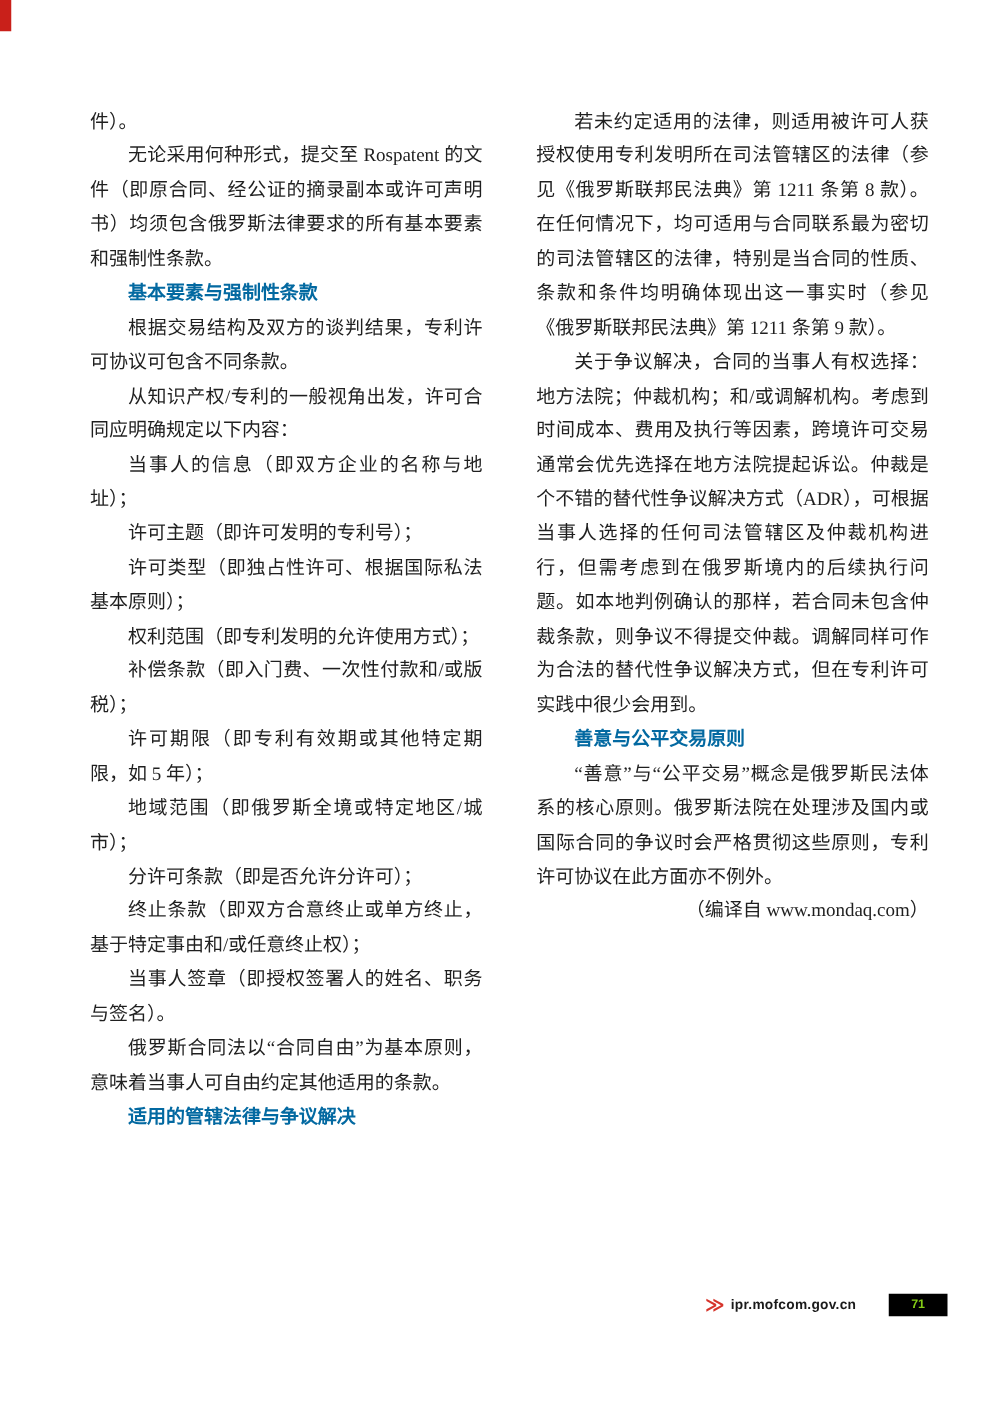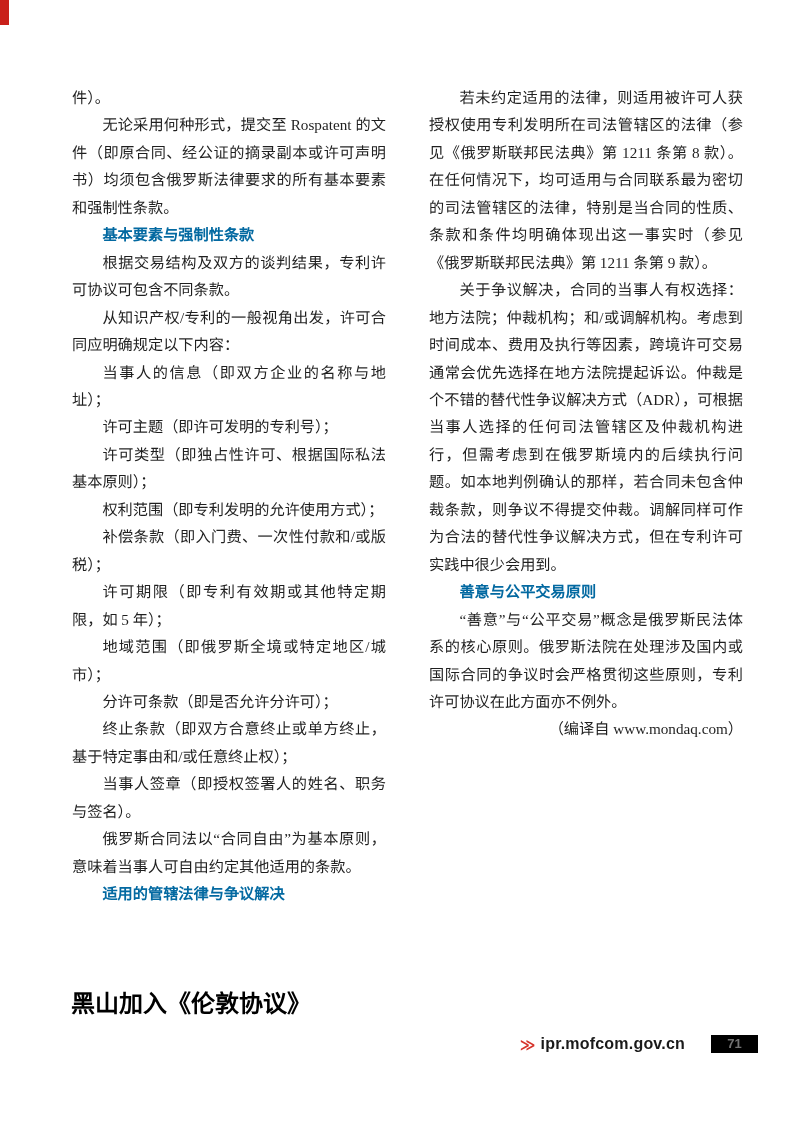--- a/index.html
+++ b/index.html
@@ -38,28 +38,28 @@
     position:absolute;top:1035px;right:36px;
     display:flex;align-items:center;
     font-family:"Liberation Sans","DejaVu Sans",sans-serif;
     white-space:nowrap;
   }
   .chev{
     color:#d6342b;font-weight:700;font-size:15px;
     margin-right:5px;line-height:1;
   }
   .site{
-    font-weight:700;font-size:16px;color:#1a1a1a;
+    font-weight:700;font-size:11px;color:#1a1a1a;
     letter-spacing:0.2px;
   }
   .pagenum{
     display:inline-block;margin-left:26px;
     width:47px;height:18px;
-    background:#000000;color:#737373;
-    font-weight:700;font-size:13px;line-height:18px;
+    background:#000000;color:#84cc16;
+    font-weight:700;font-size:10px;line-height:18px;
     text-align:center;
   }
 </style>
 </head>
 <body>
 
 <div class="page">
 
   <div class="corner-mark"></div>
 
@@ -84,21 +84,20 @@
     </div>
 
   <div class="col col-right">
       <p class="blk para">若未约定适用的法律，则适用被许可人获授权使用专利发明所在司法管辖区的法律（参见《俄罗斯联邦民法典》第 1211 条第 8 款）。在任何情况下，均可适用与合同联系最为密切的司法管辖区的法律，特别是当合同的性质、条款和条件均明确体现出这一事实时（参见《俄罗斯联邦民法典》第 1211 条第 9 款）。</p>
       <p class="blk para">关于争议解决，合同的当事人有权选择：地方法院；仲裁机构；和/或调解机构。考虑到时间成本、费用及执行等因素，跨境许可交易通常会优先选择在地方法院提起诉讼。仲裁是个不错的替代性争议解决方式（ADR），可根据当事人选择的任何司法管辖区及仲裁机构进行，但需考虑到在俄罗斯境内的后续执行问题。如本地判例确认的那样，若合同未包含仲裁条款，则争议不得提交仲裁。调解同样可作为合法的替代性争议解决方式，但在专利许可实践中很少会用到。</p>
       <p class="blk heading">善意与公平交易原则</p>
       <p class="blk para">“善意”与“公平交易”概念是俄罗斯民法体系的核心原则。俄罗斯法院在处理涉及国内或国际合同的争议时会严格贯彻这些原则，专利许可协议在此方面亦不例外。</p>
       <p class="blk attribution">（编译自 www.mondaq.com）</p>
     </div>
 
-  <h1 class="next-heading">黑山加入《伦敦协议》</h1>
 
   <div class="footer">
     <span class="chev">≫</span>
     <span class="site">ipr.mofcom.gov.cn</span>
     <span class="pagenum">71</span>
   </div>
 
 </div>
 
 </body></html>

